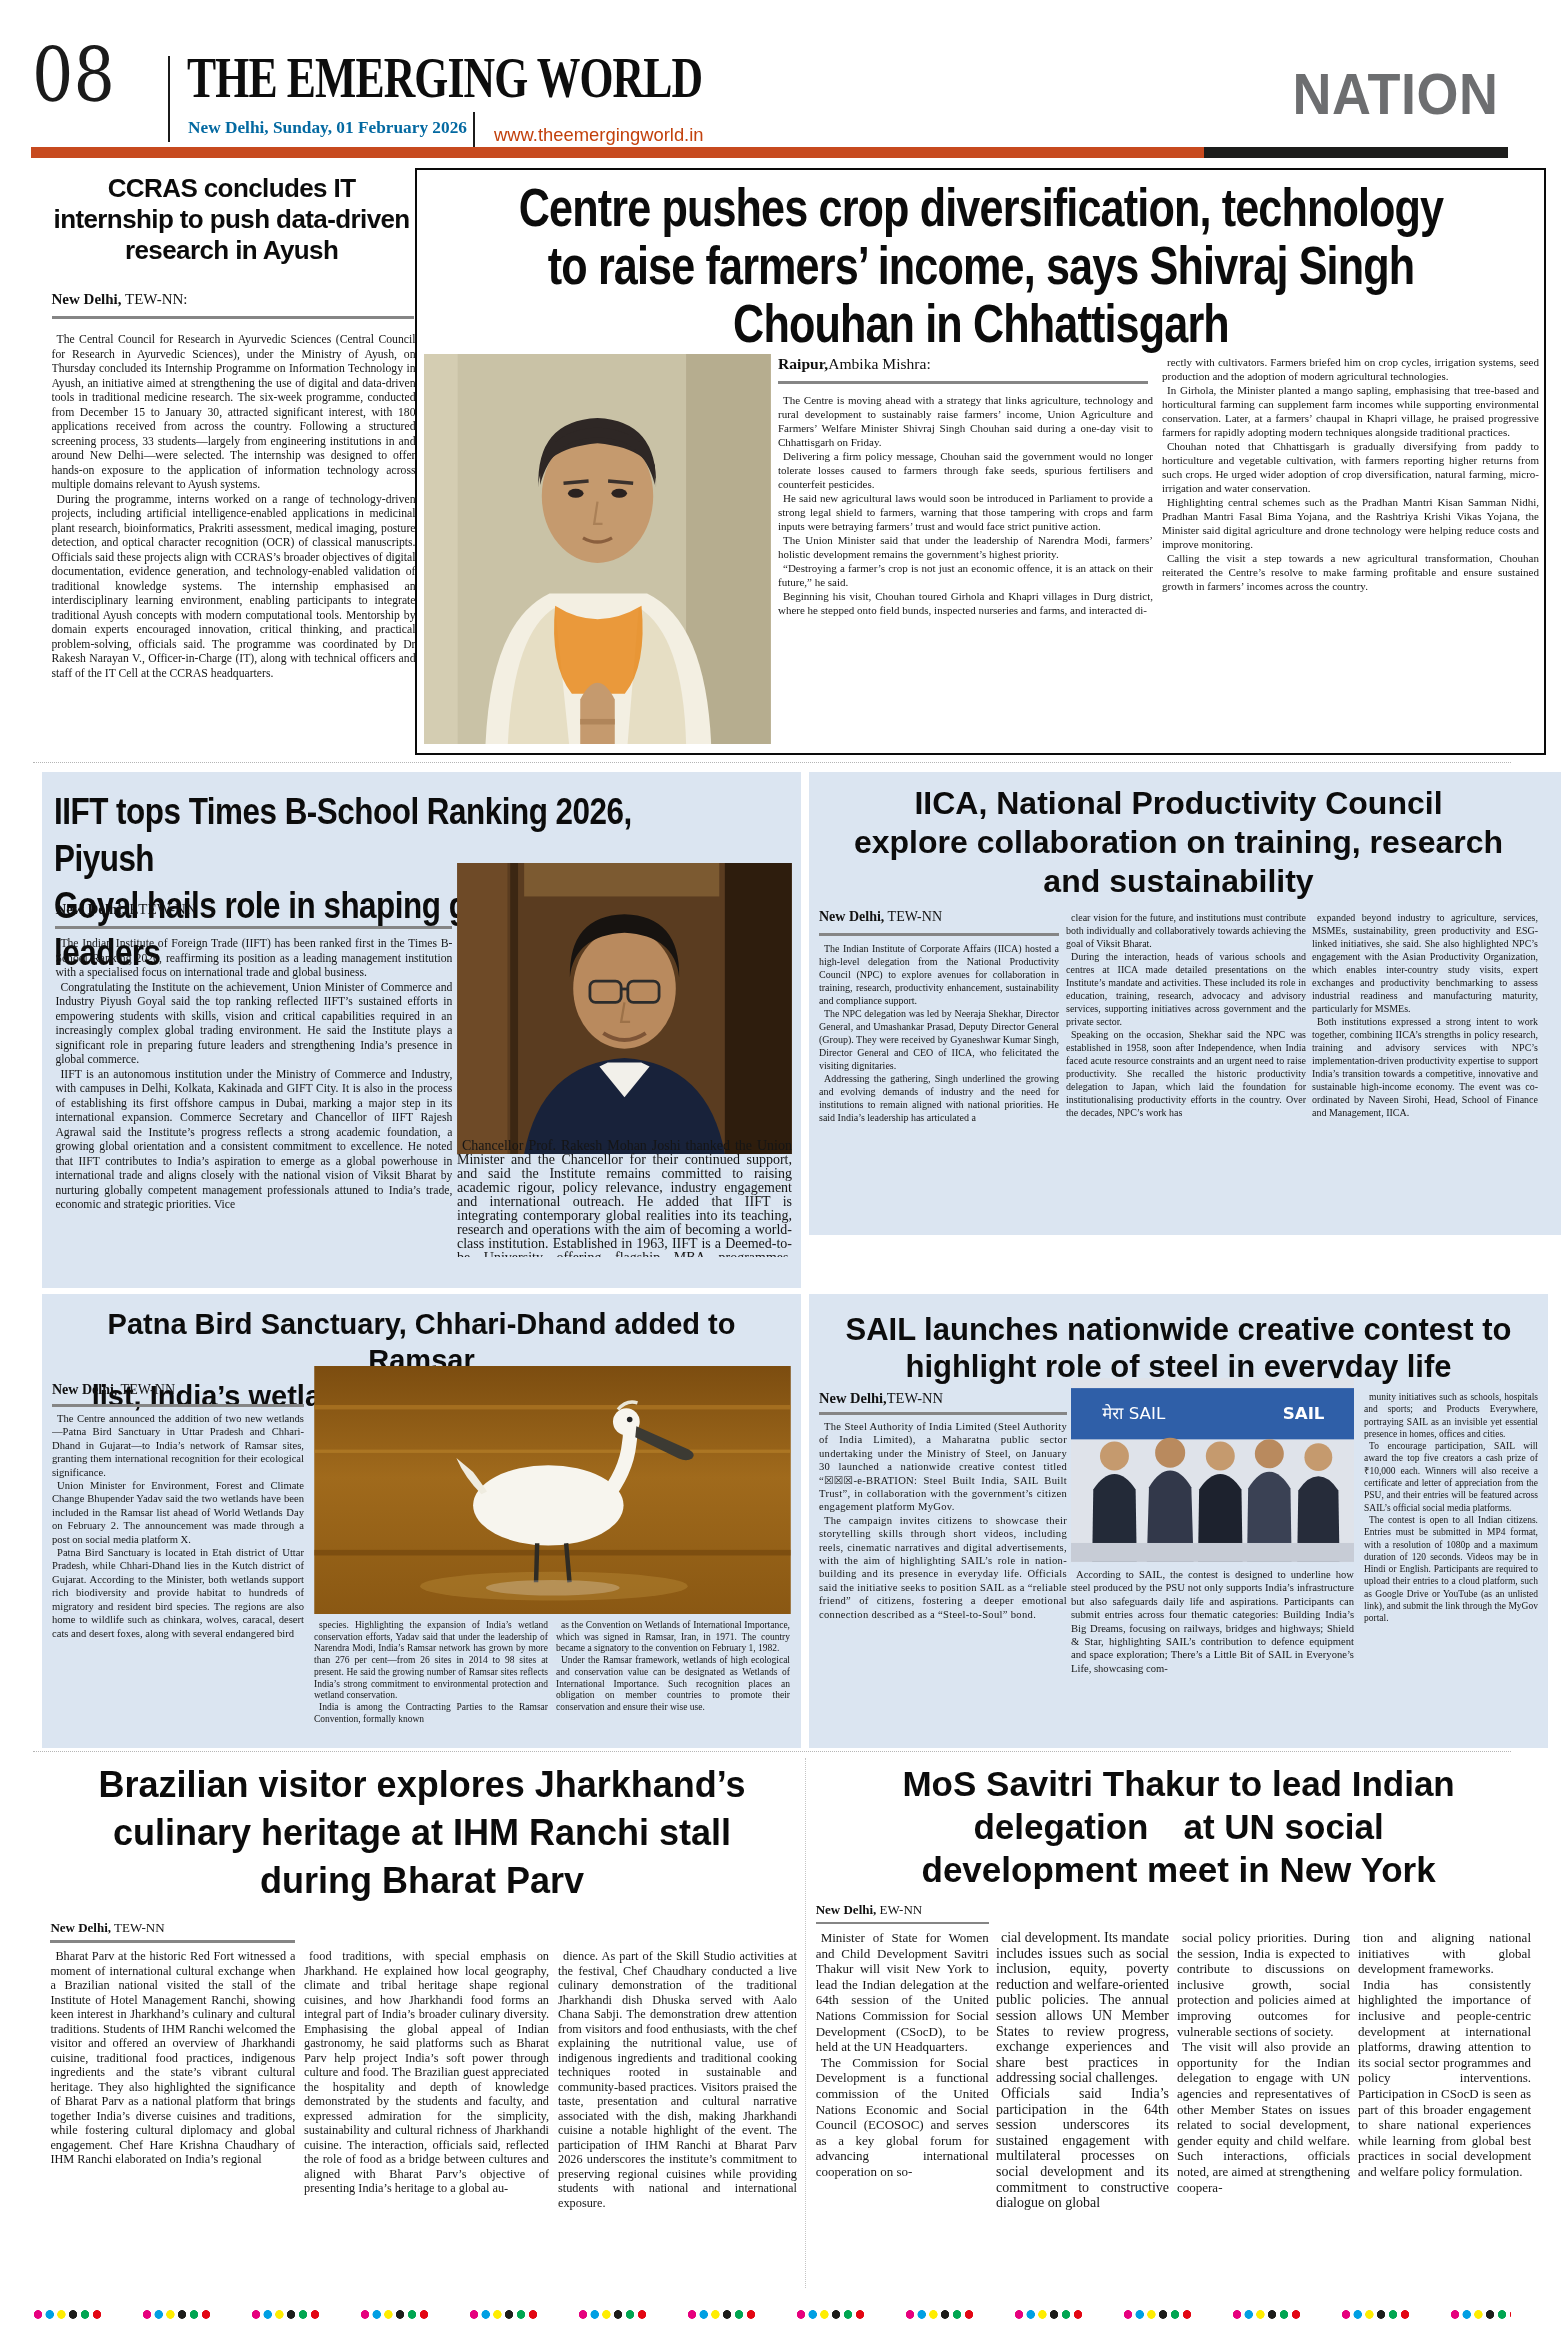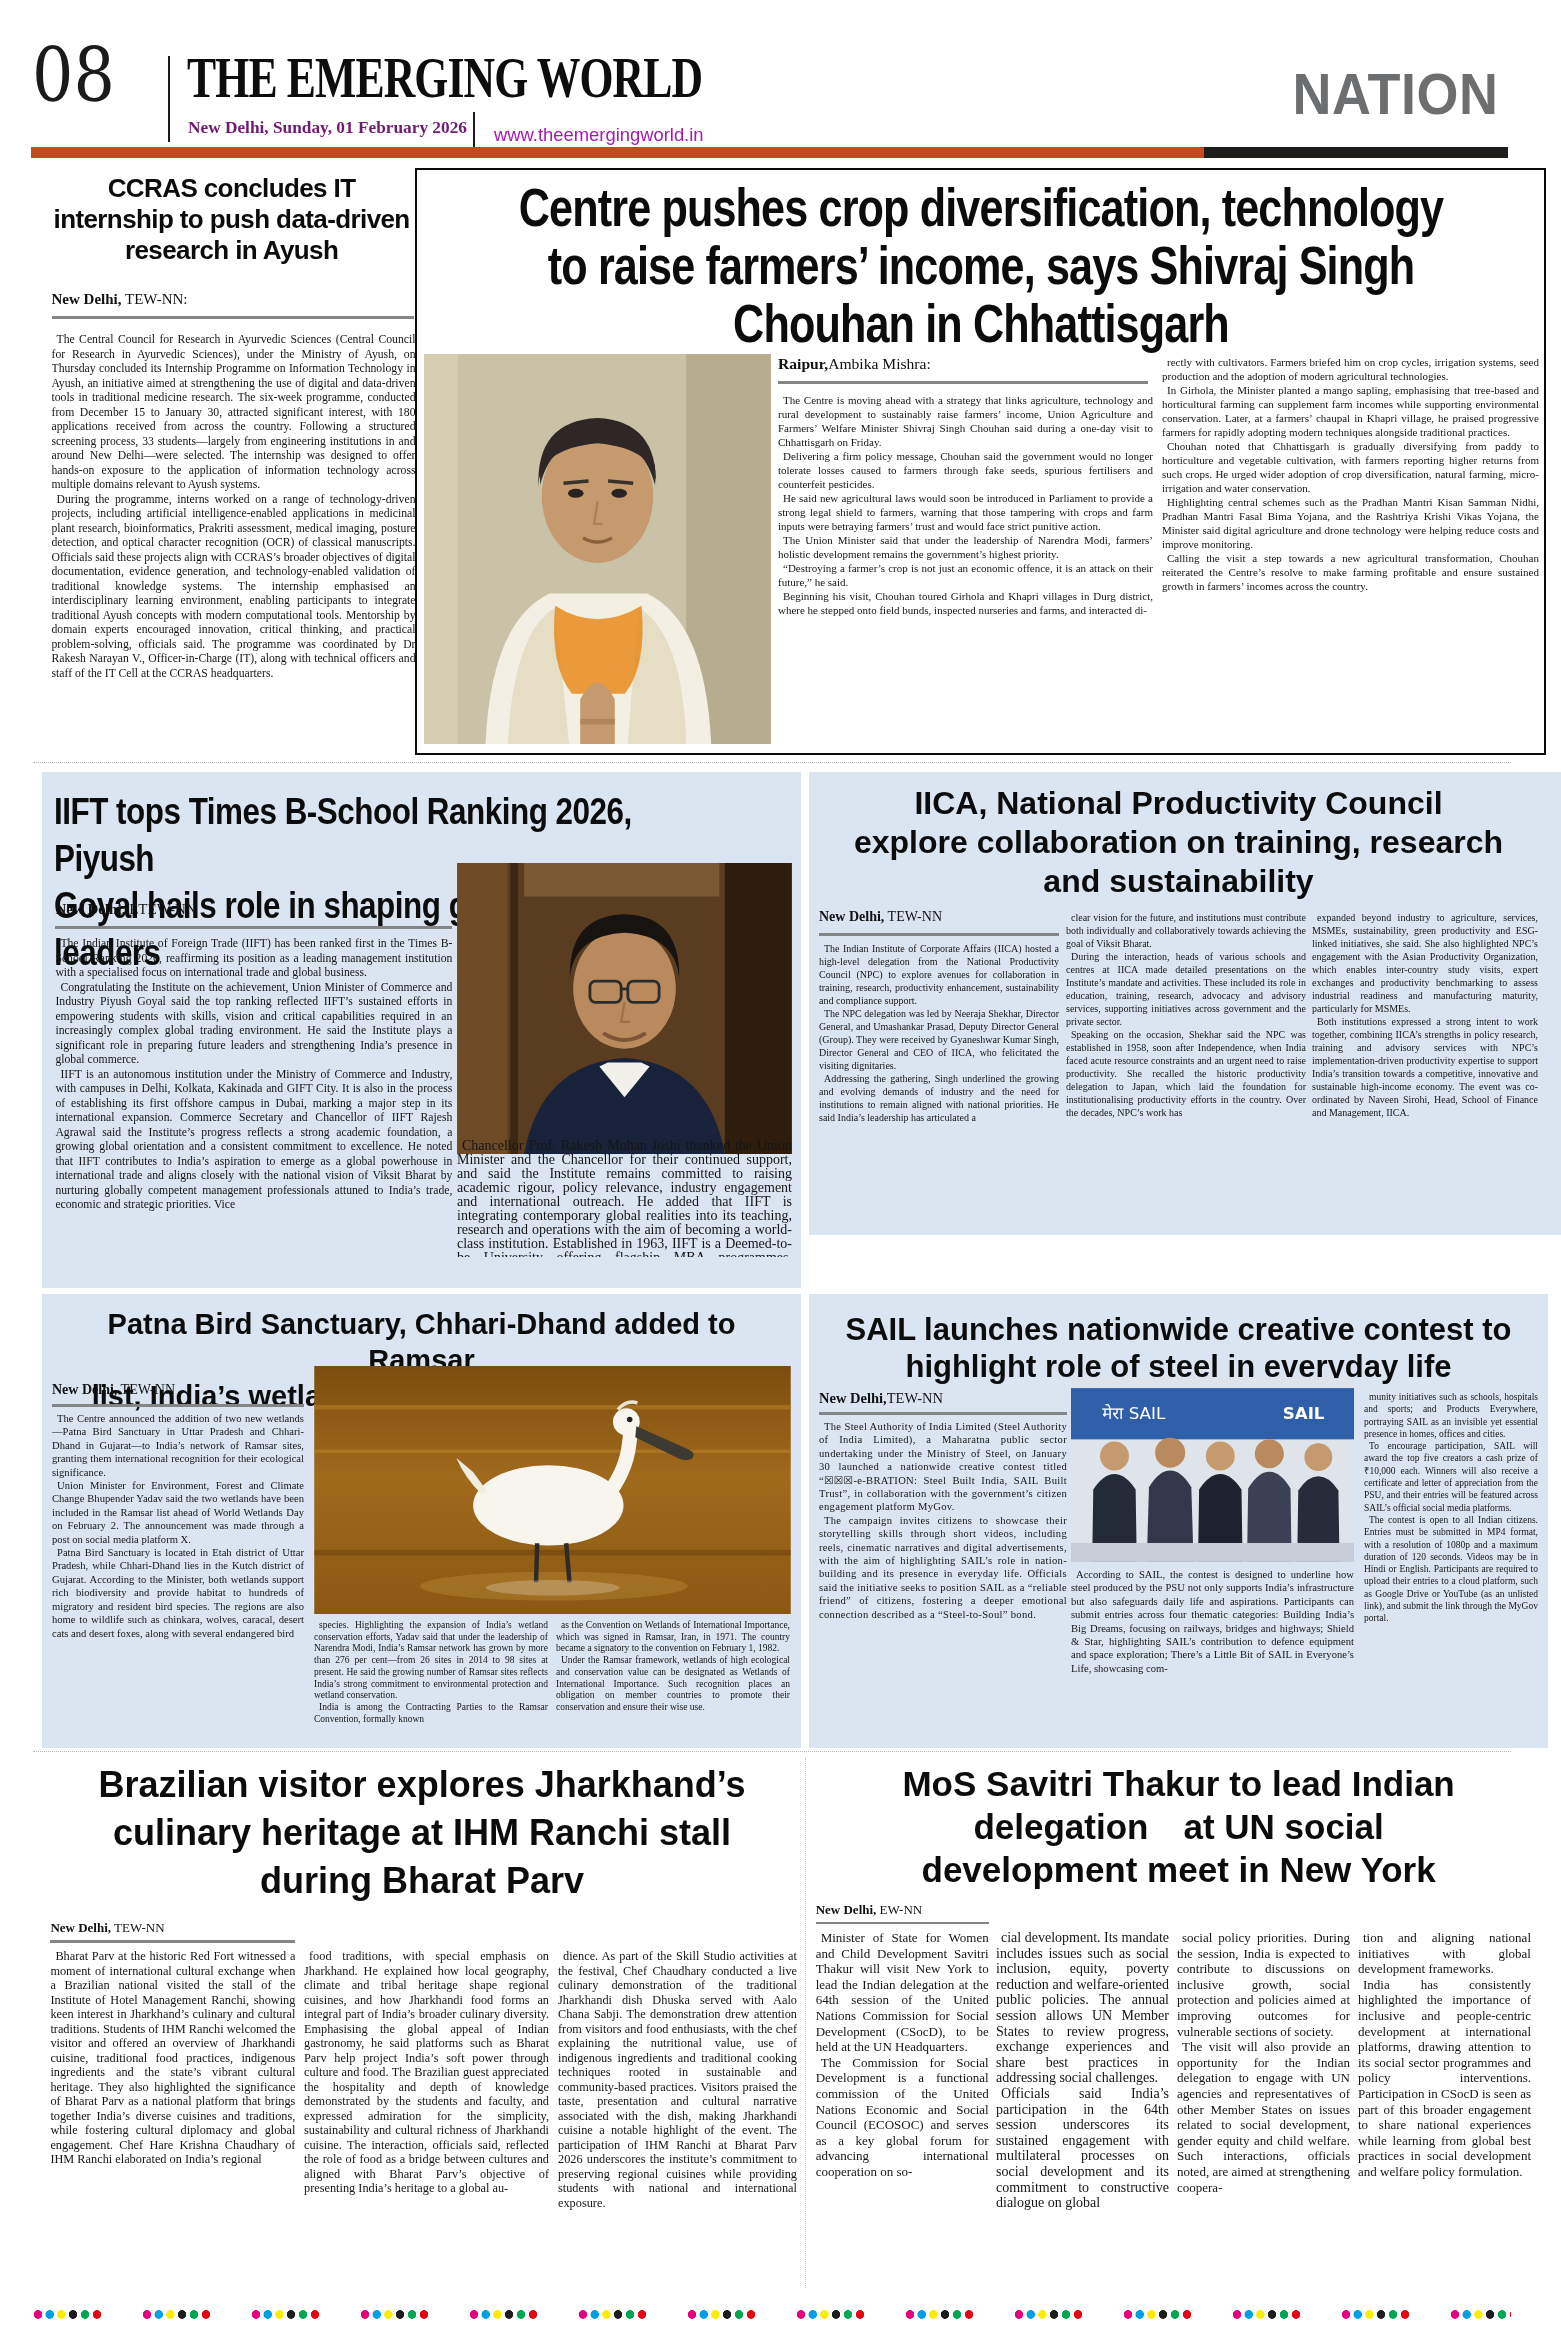--- a/index.html
+++ b/index.html
@@ -6,22 +6,22 @@
   .page{position:relative;width:1561px;height:2342px;background:#ffffff;overflow:hidden;
         font-family:"Liberation Serif",serif;color:#151515;}
   .abs{position:absolute;}
 
   
   .pageno{font-family:"DejaVu Serif",serif;font-weight:400;font-size:74px;line-height:74px;
           transform:scaleX(.88);transform-origin:left top;color:#1b1b1b;}
   .mast-rule{background:#1b1b1b;}
   .masthead{font-family:"Liberation Serif",serif;font-weight:bold;font-size:56px;line-height:58px;
             letter-spacing:-1.1px;white-space:nowrap;transform:scaleX(.78);transform-origin:left top;color:#0d0d0d;}
-  .dateline{font-family:"Liberation Serif",serif;font-weight:bold;font-size:17.3px;color:#701a75;white-space:nowrap;}
-  .website{font-family:"Liberation Sans",sans-serif;font-size:18.4px;color:#a21caf;white-space:nowrap;}
+  .dateline{font-family:"Liberation Serif",serif;font-weight:bold;font-size:17.3px;color:#0369a1;white-space:nowrap;}
+  .website{font-family:"Liberation Sans",sans-serif;font-size:18.4px;color:#c2410c;white-space:nowrap;}
   .section-label{font-family:"Liberation Sans",sans-serif;font-weight:bold;font-size:58px;line-height:58px;
                  color:#6d6e70;letter-spacing:0.6px;transform:scaleX(.93);transform-origin:right top;white-space:nowrap;}
 
   
   .bluebox{background:#dbe5f1;}
   .hl-serif{font-family:Liberation Sans, sans-serif;font-weight:bold;color:#0c0c0c;
             white-space:pre-line;text-align:center;margin:0;}
   .hl-sans{font-family:"Liberation Sans",sans-serif;font-weight:bold;color:#0c0c0c;
            white-space:pre;margin:0;}
   .byline{font-family:"Liberation Serif",serif;font-size:15px;color:#111;white-space:nowrap;}

